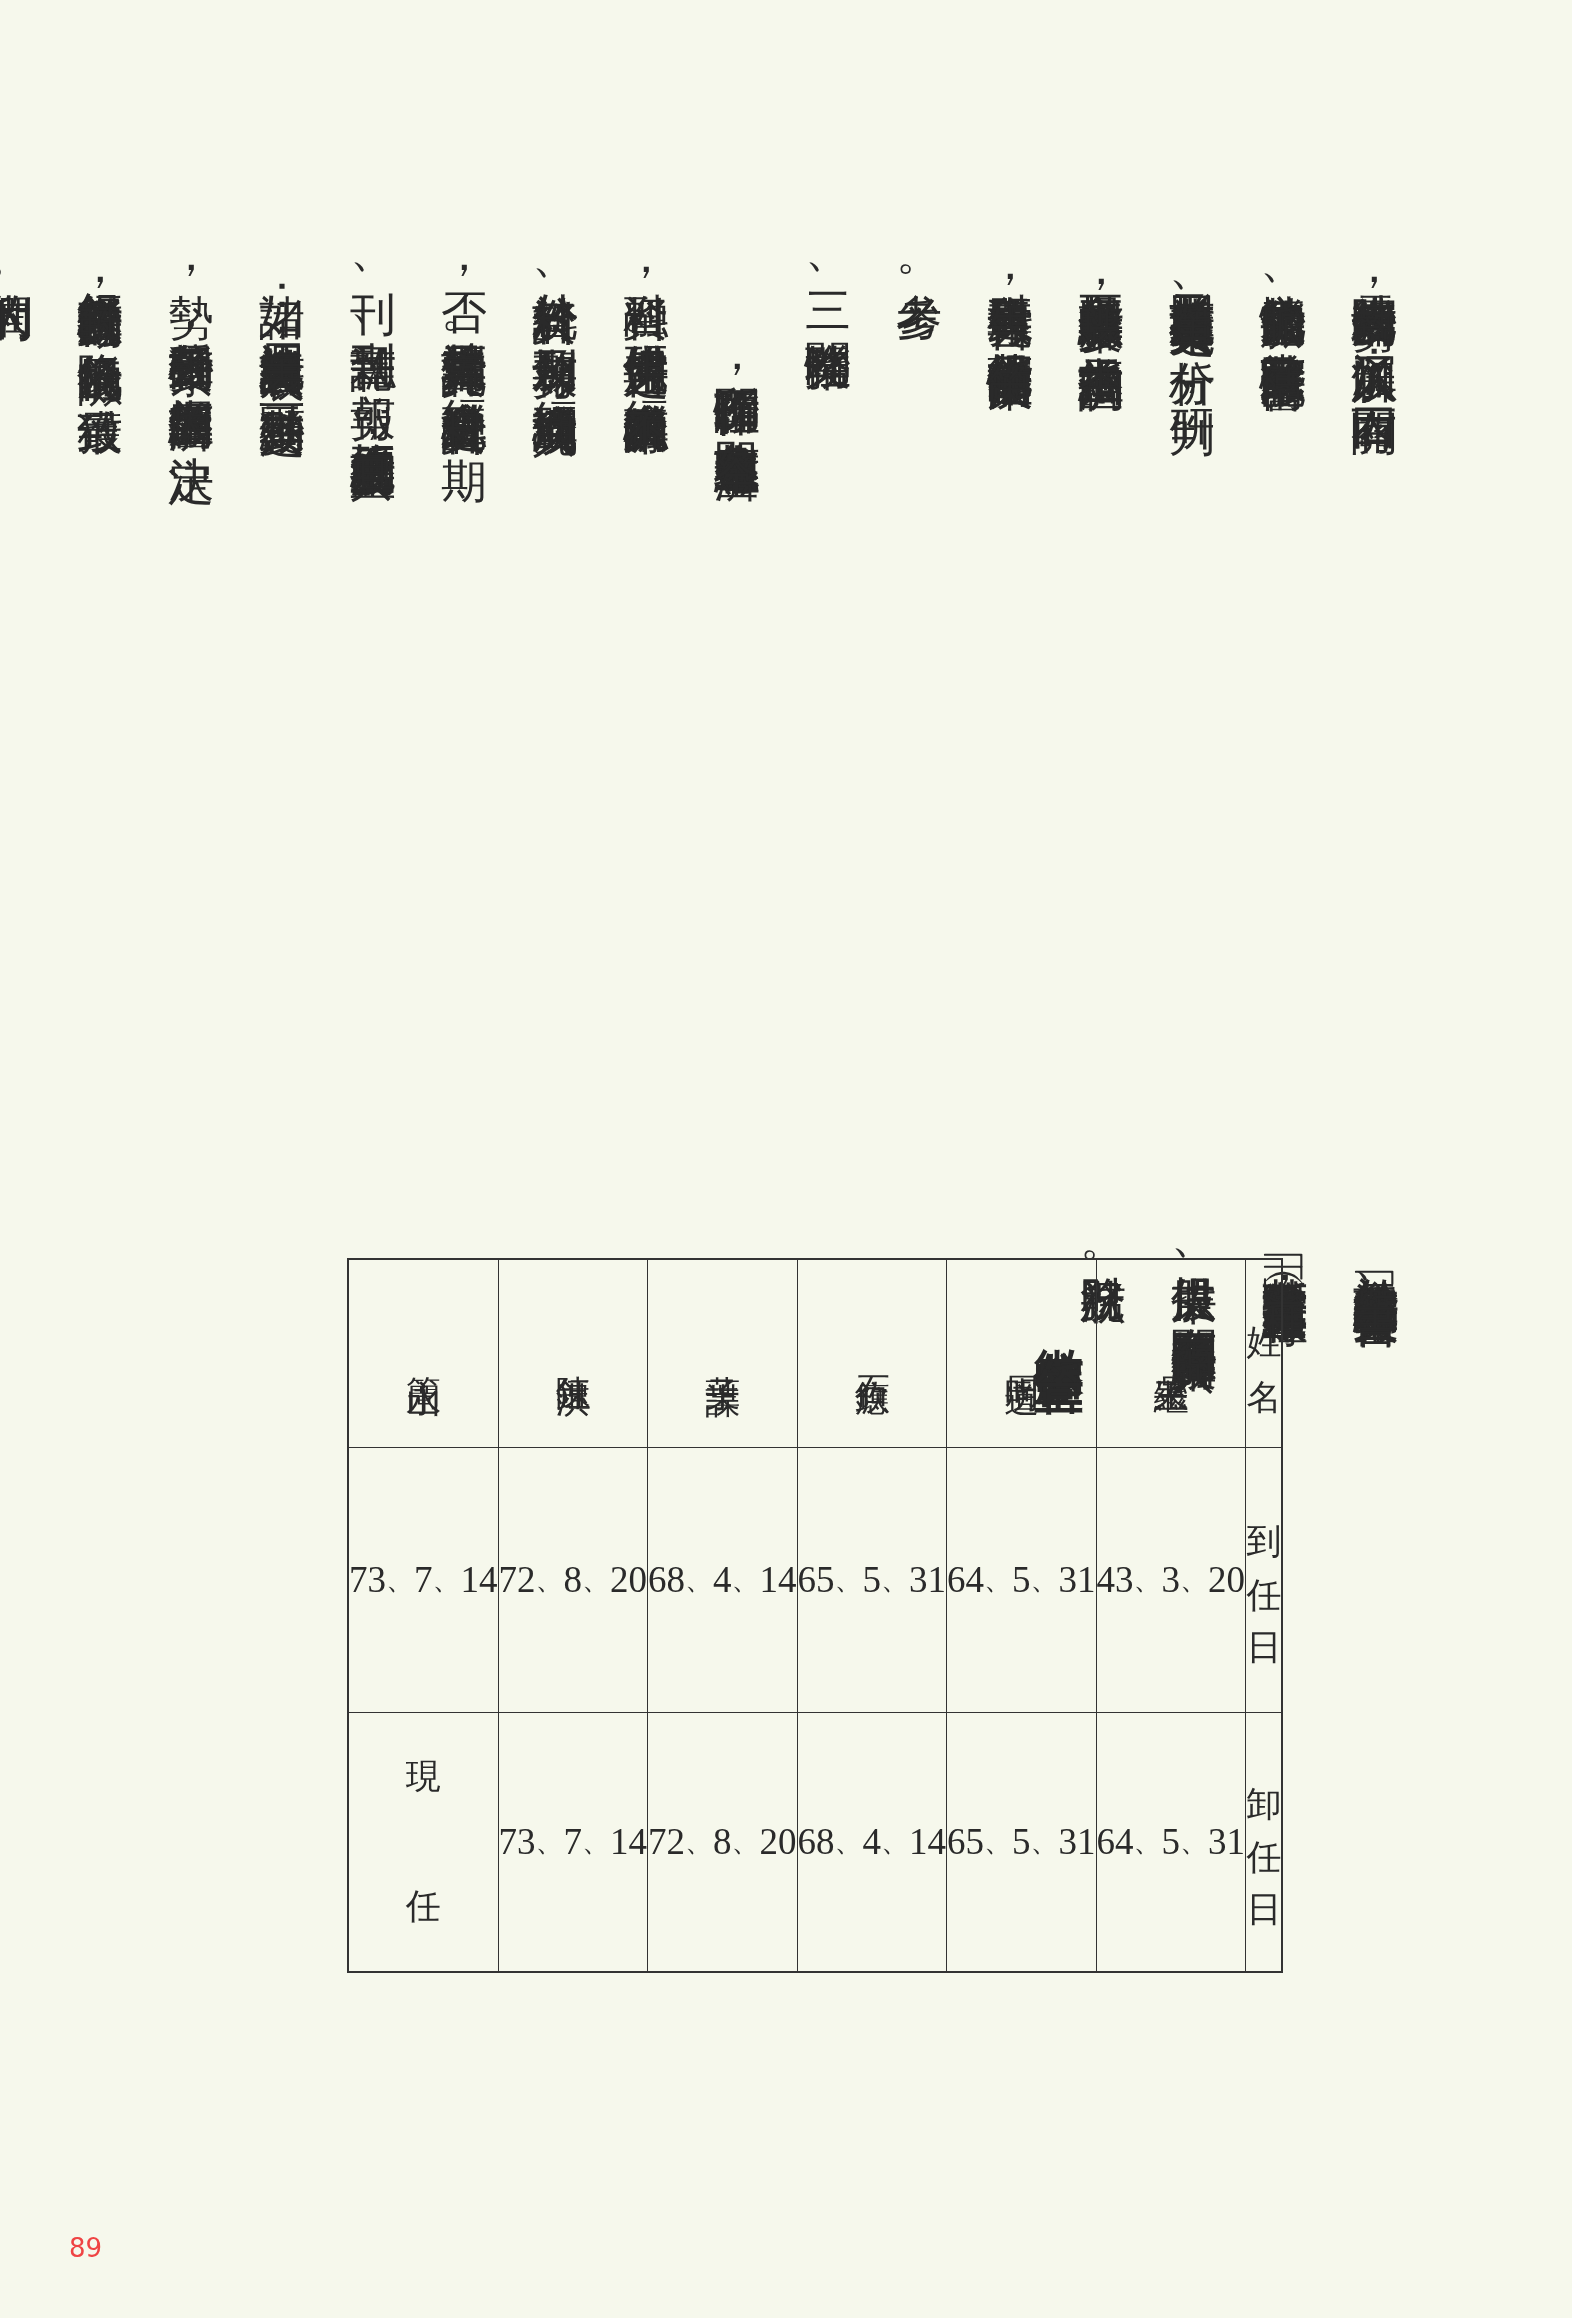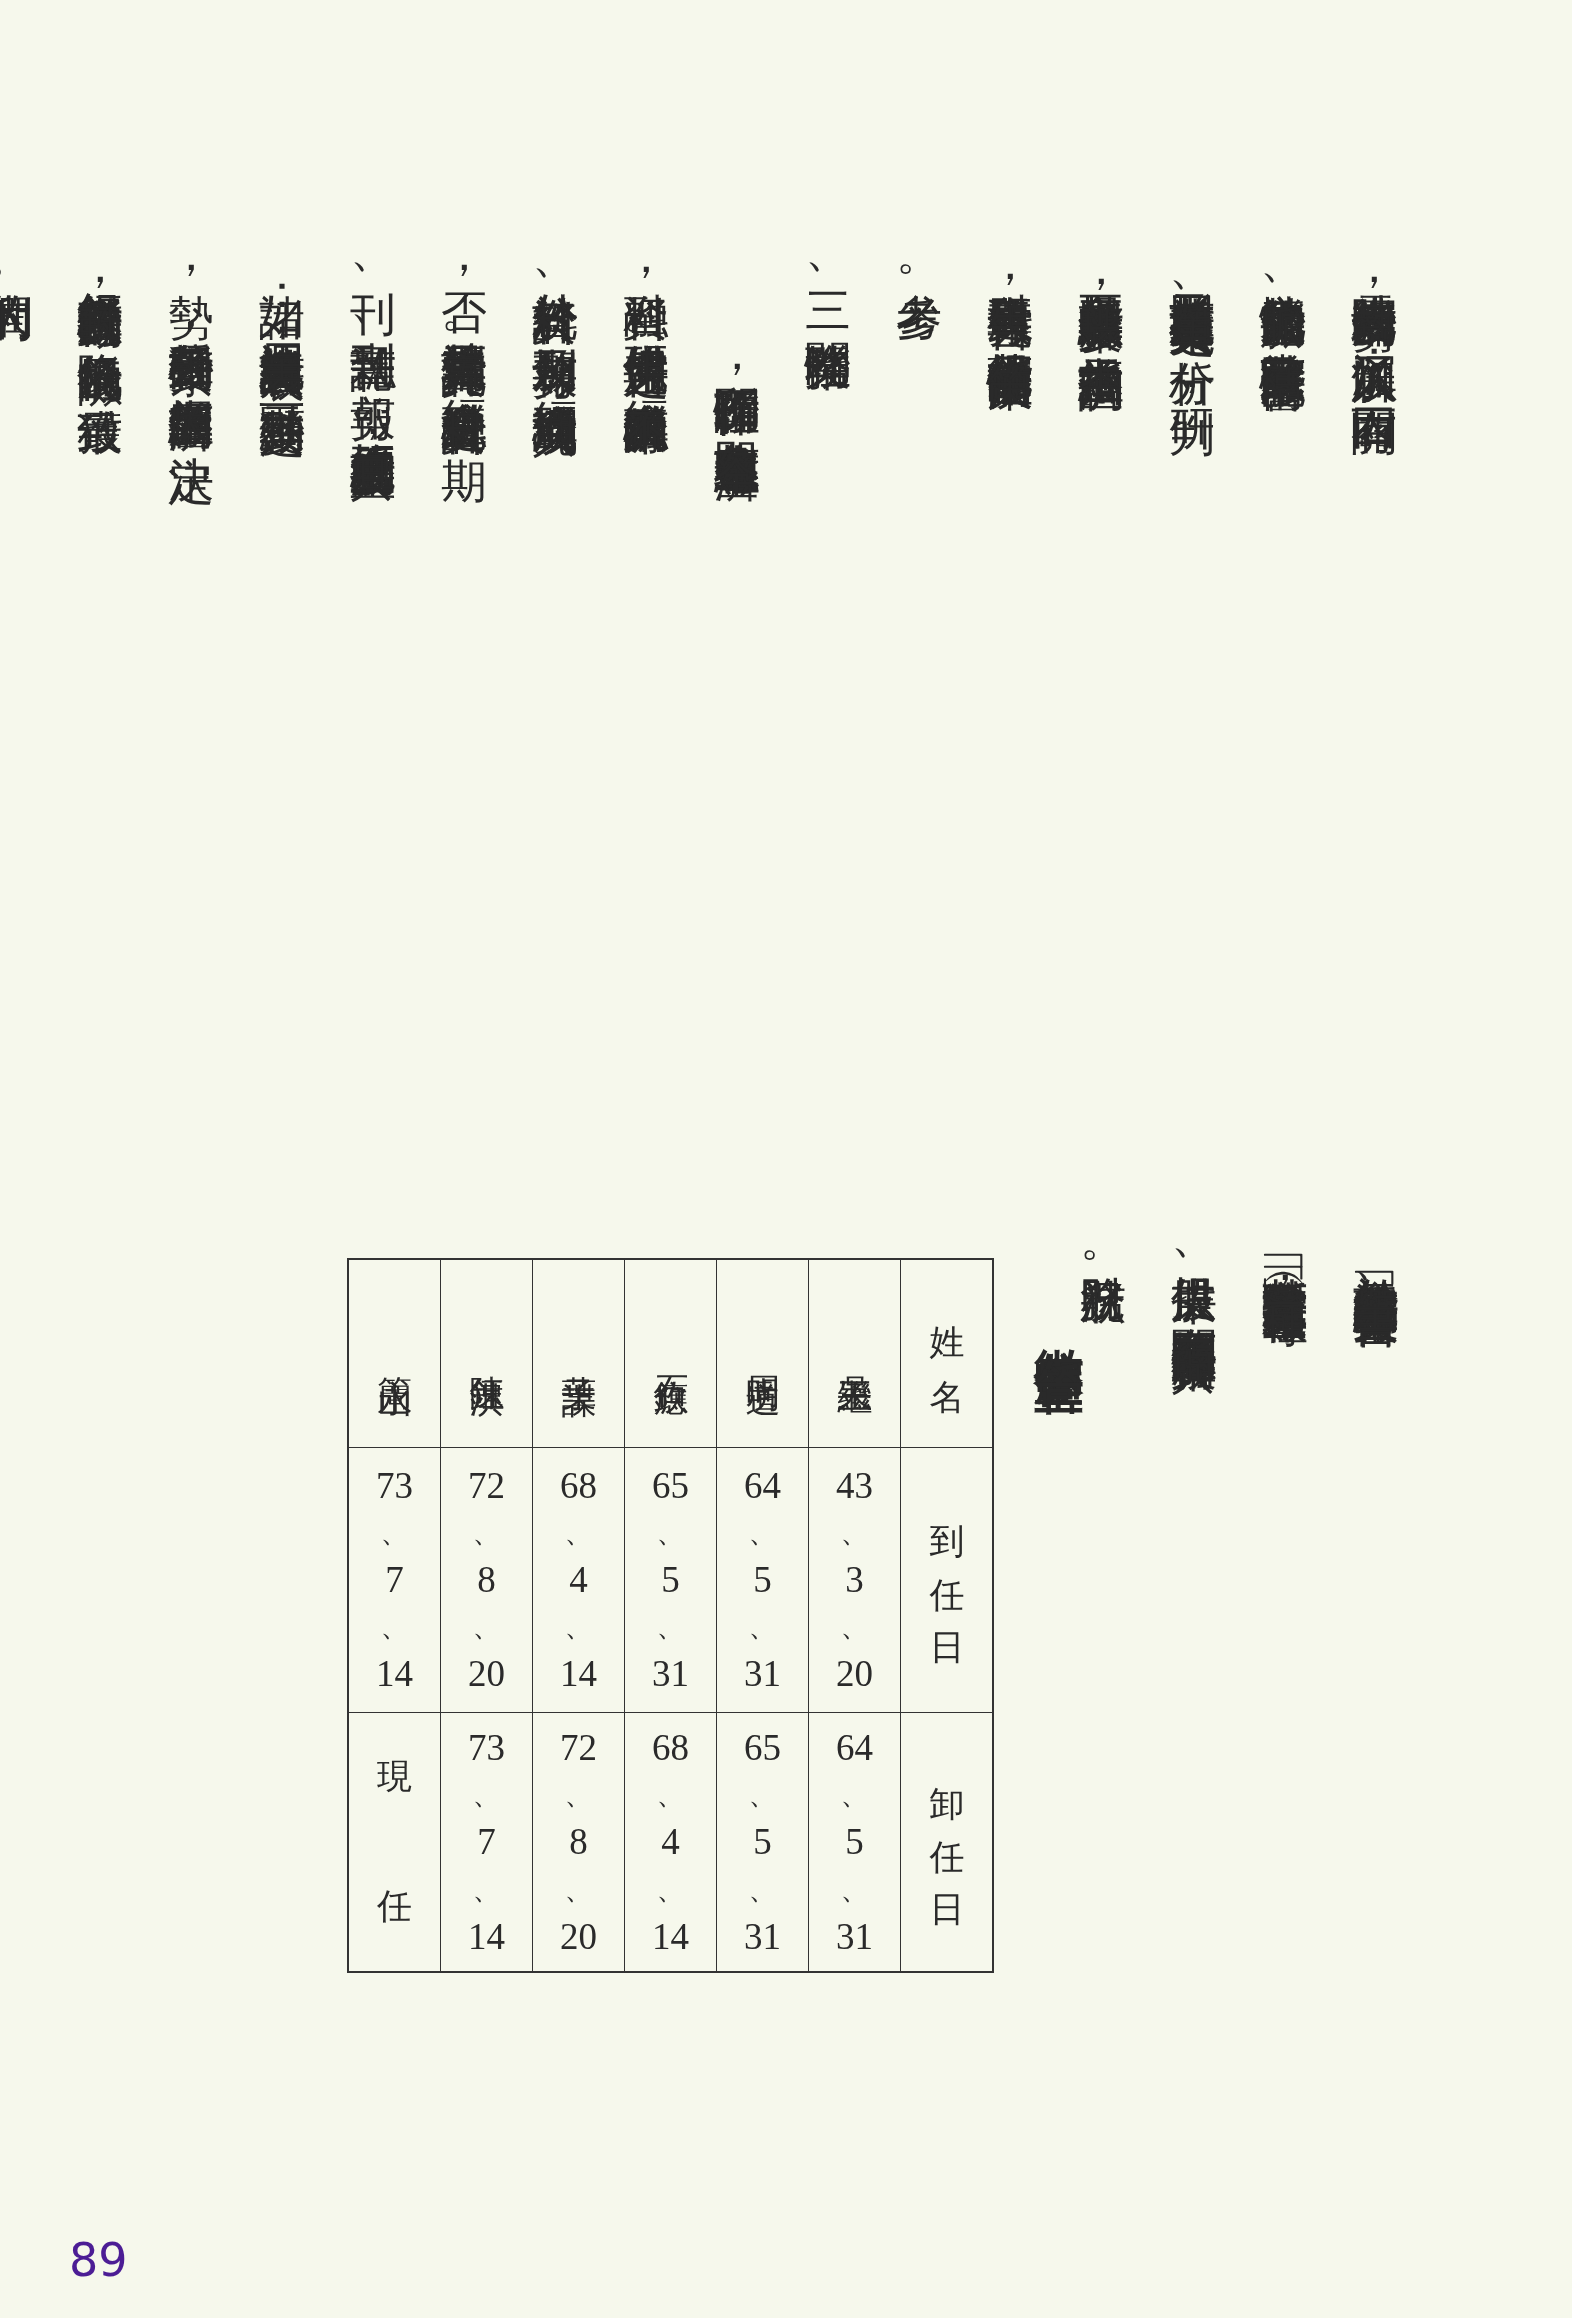--- a/index.html
+++ b/index.html
@@ -72,41 +72,41 @@
     display: inline-block;
     writing-mode: vertical-rl;
     text-orientation: upright;
     font-size: 35px;
     line-height: 1;
     letter-spacing: 3.1px;
   }
   .cell-v.spread { letter-spacing: 54px; }
   .date {
     display: inline-flex;
-    flex-direction: column;
+    flex-direction: row;
     align-items: center;
     font-family: "Liberation Serif", serif;
     font-size: 37px;
     line-height: 1;
   }
   .date .sep { font-family: "DejaVu Sans", sans-serif; font-size: 28px; margin: 15.4px 0 14px; }
   .current {
     display: inline-flex;
     flex-direction: column;
     justify-content: space-between;
     height: 177px;
     font-size: 35px;
   }
   .page-number {
     position: absolute;
     left: 69px;
     top: 2233px;
     font-family: "DejaVu Sans", sans-serif;
-    font-size: 46px;
-    color: #4c1d95;
+    font-size: 26px;
+    color: #ef4444;
   }
 </style>
 </head>
 <body>
 
 <div class="upper-cols">
   <div class="col">時需先就變幻多端的局勢，深入加以了解；因而有關</div>
   <div class="col">之情勢變化的來龍去脈、當時狀況及未來可能影響情</div>
   <div class="col">形及同業反應措施等各項資料之蒐集、分析、研判，</div>
   <div class="col">甚至提出本行因應草案及步驟，常常指示由經濟調查</div>

